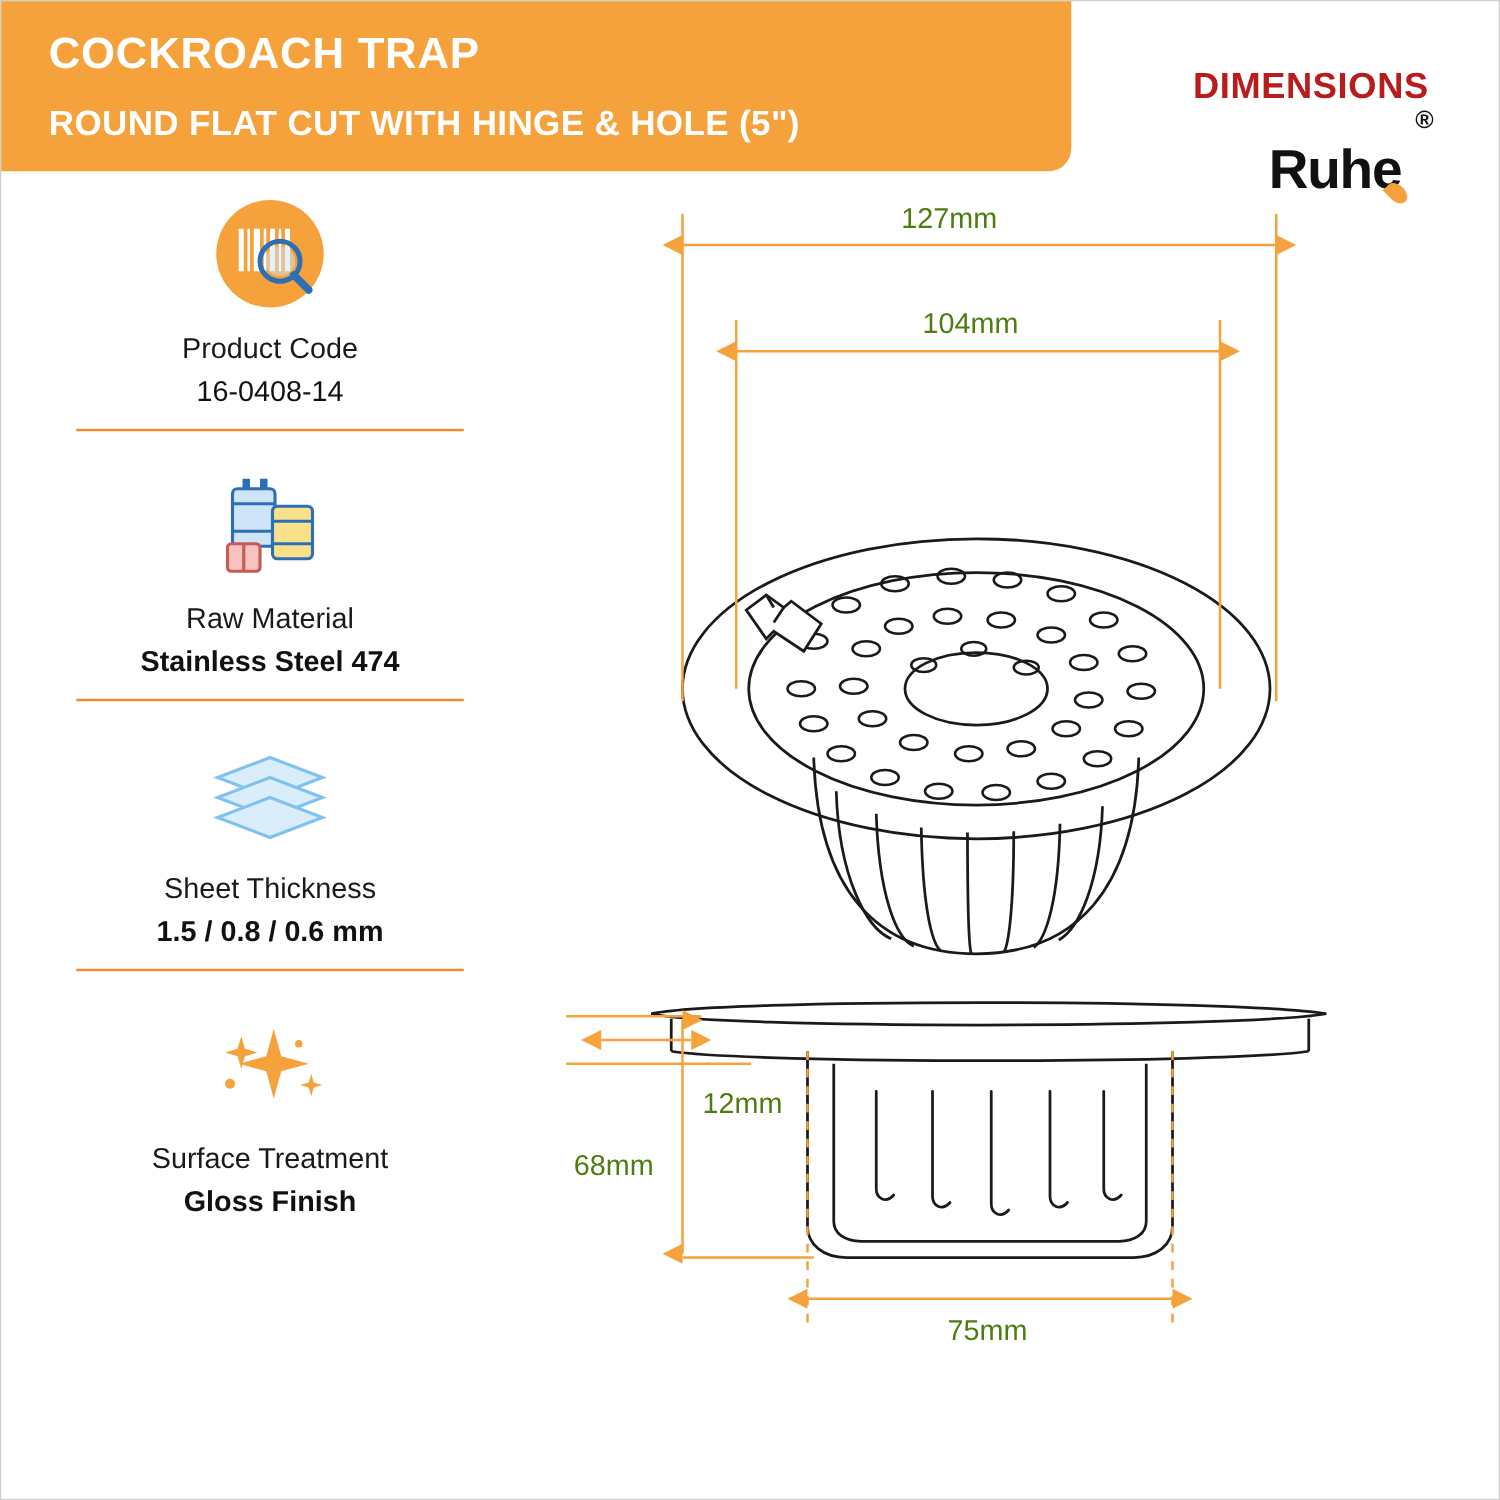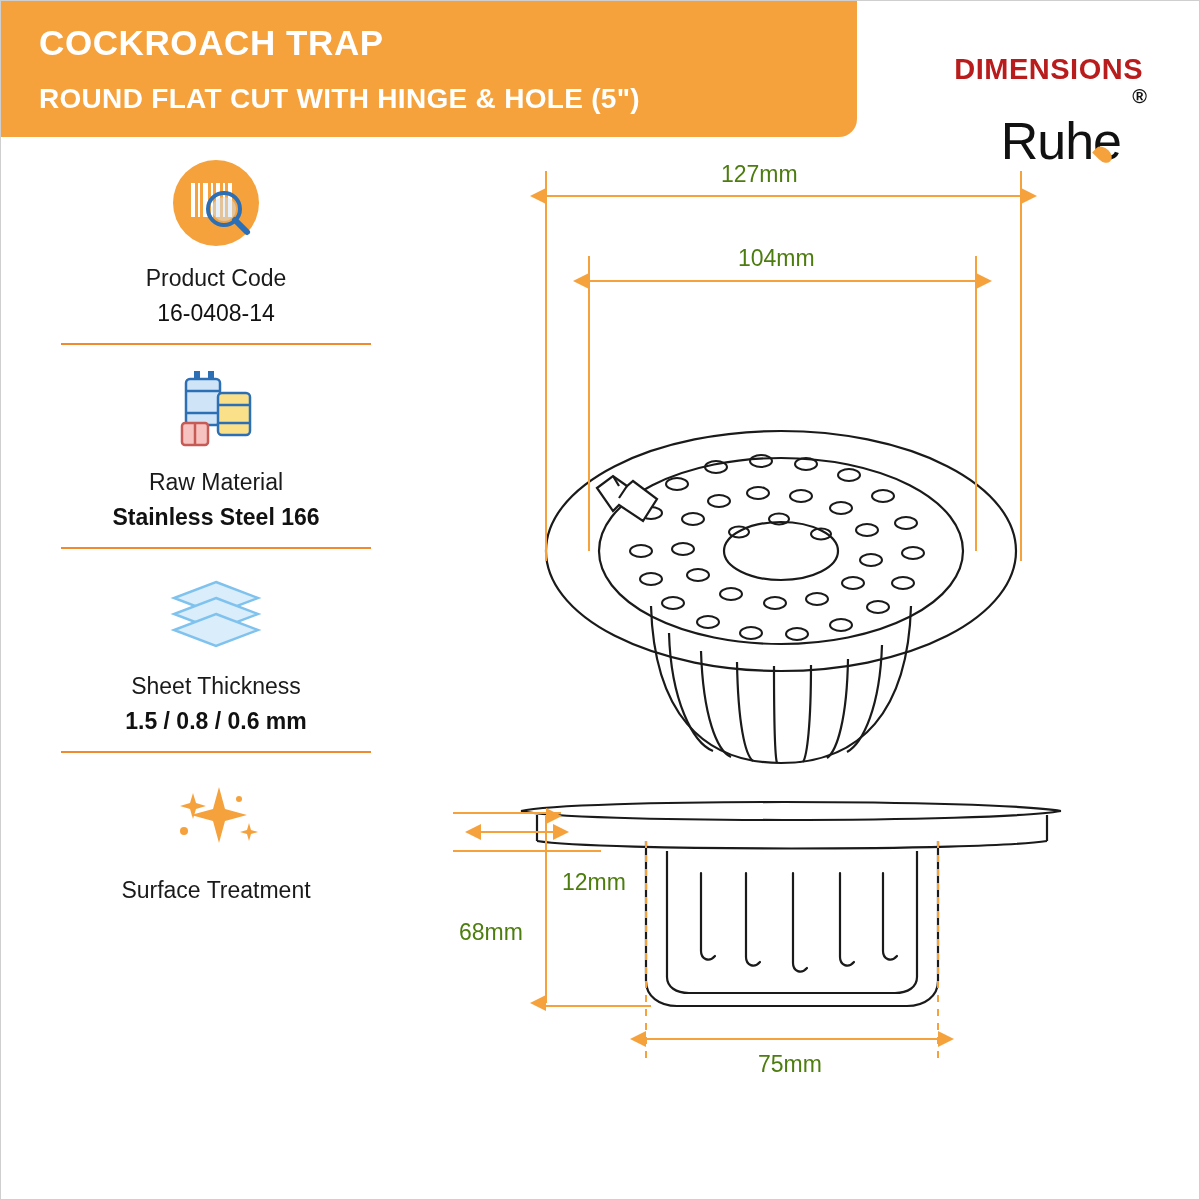--- a/index.html
+++ b/index.html
@@ -32,39 +32,39 @@
   }
   .dimensions-label{
     position:absolute;right:58px;top:52px;
     font-size:29px;font-weight:bold;color:#b91c1c;letter-spacing:.5px;
   }
   .brand{
     position:absolute;right:80px;top:110px;
     font-size:0;
   }
   .brand-text{
-    font-size:52px;font-weight:normal;color:#111;letter-spacing:-1px;
+    font-size:44px;font-weight:bold;color:#111;letter-spacing:-1px;
     font-family:"Liberation Sans", sans-serif;
     position:relative;
   }
   .brand-reg{
     position:absolute;top:-26px;right:-26px;
     font-size:20px;font-weight:bold;color:#111;
   }
   .brand-drop{
     position:absolute;left:96px;top:34px;width:13px;height:19px;
     background:#F5A23C;
     border-radius:0 60% 55% 55%;
     transform:rotate(-45deg);
   }
 
   
   .specs{position:absolute;left:60px;top:150px;width:310px;}
   .spec{position:relative;padding:6px 0 14px;text-align:center;}
-  .spec + .spec{border-top:2px solid #F08A2E;padding-top:16px;}
+  .spec + .spec{border-top:2px solid #F08A2E;padding-top:28px;}
   .spec-icon{height:100px;display:flex;align-items:center;justify-content:center;}
   .spec-label{font-size:23px;color:#1a1a1a;margin-top:6px;line-height:1.35;}
   .spec-value{font-size:23px;color:#111;font-weight:bold;margin-top:4px;line-height:1.35;}
 
   
   .drawing{position:absolute;left:400px;top:150px;width:790px;height:1040px;}
   .dim-text{
     position:absolute;font-size:23px;color:#4d7c0f;white-space:nowrap;
   }
   svg{display:block;}
@@ -119,21 +119,21 @@
           <rect x="38" y="10" width="6" height="9" fill="#2d6fb5"></rect>
           <rect x="52" y="10" width="6" height="9" fill="#2d6fb5"></rect>
           <rect x="62" y="32" width="32" height="42" rx="4" fill="#fbe08a" stroke="#2d6fb5" stroke-width="2.5"></rect>
           <line x1="62" y1="44" x2="94" y2="44" stroke="#2d6fb5" stroke-width="2.5"></line>
           <line x1="62" y1="62" x2="94" y2="62" stroke="#2d6fb5" stroke-width="2.5"></line>
           <rect x="26" y="62" width="26" height="22" rx="3" fill="#f7c3c0" stroke="#c65a55" stroke-width="2.5"></rect>
           <line x1="39" y1="62" x2="39" y2="84" stroke="#c65a55" stroke-width="2.5"></line>
         </svg>
       </div>
       <div class="spec-label">Raw Material</div>
-      <div class="spec-value">Stainless Steel 166</div>
+      <div class="spec-value">Stainless Steel 474</div>
     </div>
 
     <div class="spec">
       <div class="spec-icon">
         <svg width="120" height="90" viewBox="0 0 120 90">
           <g fill="#d9edfb" stroke="#7fc2ee" stroke-width="2.5">
             <polygon points="60,12 102,28 60,44 18,28"></polygon>
             <polygon points="60,28 102,44 60,60 18,44"></polygon>
             <polygon points="60,44 102,60 60,76 18,60"></polygon>
           </g>
@@ -147,20 +147,21 @@
       <div class="spec-icon">
         <svg width="130" height="80" viewBox="0 0 130 80">
           <path d="M68 8 L74 30 L96 36 L74 42 L68 64 L62 42 L40 36 L62 30 Z" fill="#F5A23C"></path>
           <path d="M42 14 L45 24 L55 27 L45 30 L42 40 L39 30 L29 27 L39 24 Z" fill="#F5A23C"></path>
           <path d="M98 44 L100 51 L107 53 L100 55 L98 62 L96 55 L89 53 L96 51 Z" fill="#F5A23C"></path>
           <circle cx="33" cy="52" r="4" fill="#F5A23C"></circle>
           <circle cx="88" cy="20" r="3" fill="#F5A23C"></circle>
         </svg>
       </div>
       <div class="spec-label">Surface Treatment</div>
+      <div class="spec-value">Gloss Finish</div>
     </div>
 
   </div>
 
   <div class="drawing">
 
     <svg width="790" height="1040" viewBox="0 0 790 1040">
       <defs>
         <marker id="arrL" markerWidth="10" markerHeight="10" refX="9" refY="5" orient="auto">
           <path d="M9,1 L1,5 L9,9 z" fill="#F5A23C"></path>

